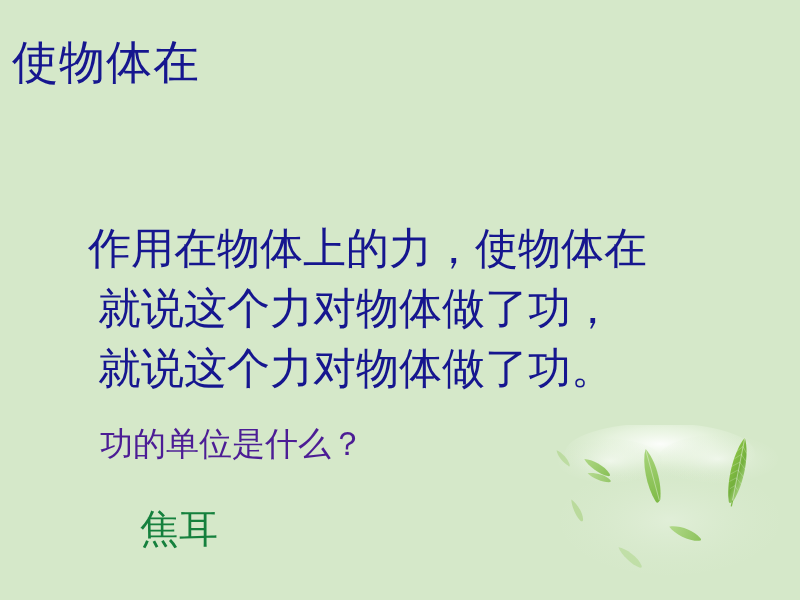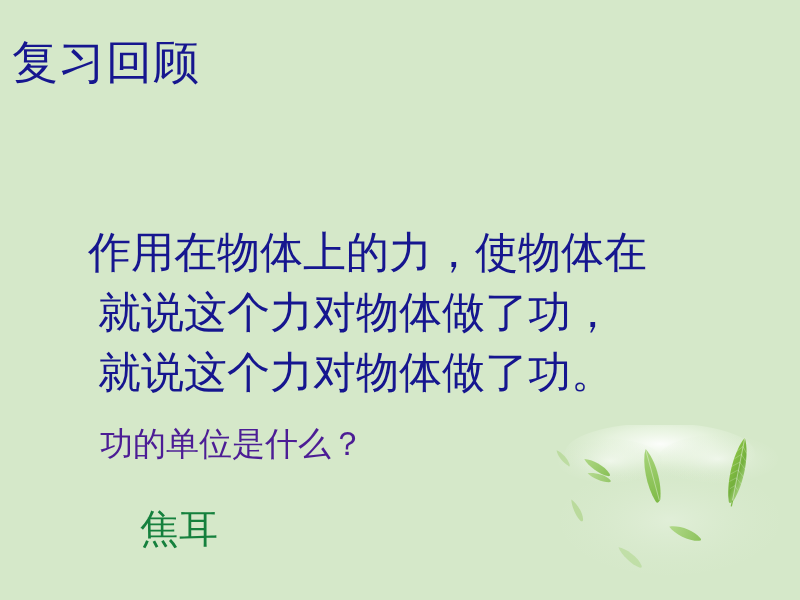--- a/index.html
+++ b/index.html
@@ -59,21 +59,21 @@
   }
 
   #definition {
     position: absolute;
     left: 88px;
     top: 222px;
     width: 660px;
     font-size: 43px;
     line-height: 60px;
     color: #16168f;
-    font-family: Liberation Sans, sans-serif;
+    font-family: Liberation Mono, monospace;
   }
   #definition .dline {
     white-space: nowrap;
     display: block;
   }
   #definition .dline.indent { padding-left: 10px; }
 
   #unit-question {
     position: absolute;
     left: 100px;
@@ -175,21 +175,21 @@
       <g transform="translate(145,108) rotate(-68)" opacity="0.8">
         <path d="M0,-17 C5,-9 6,7 1,16 C0,18 -1,18 -2,16 C-6,7 -5,-9 0,-17 Z" fill="url(#leafGradB)"></path>
       </g>
 
       <g transform="translate(90,132) rotate(-50)" opacity="0.45">
         <path d="M0,-15 C4,-8 5,6 1,14 C0,16 -1,16 -2,14 C-5,6 -4,-8 0,-15 Z" fill="#a7d27c"></path>
       </g>
     </g>
   </svg>
 
-  <div id="title">复习回顾</div>
+  <div id="title">使物体在</div>
 
 
   <div id="definition">
     <span class="dline">作用在物体上的力，使物体在</span>
     <span class="dline indent">就说这个力对物体做了功，</span>
     <span class="dline indent">就说这个力对物体做了功。</span>
   </div>
 
   <div id="unit-question">功的单位是什么？</div>
 

